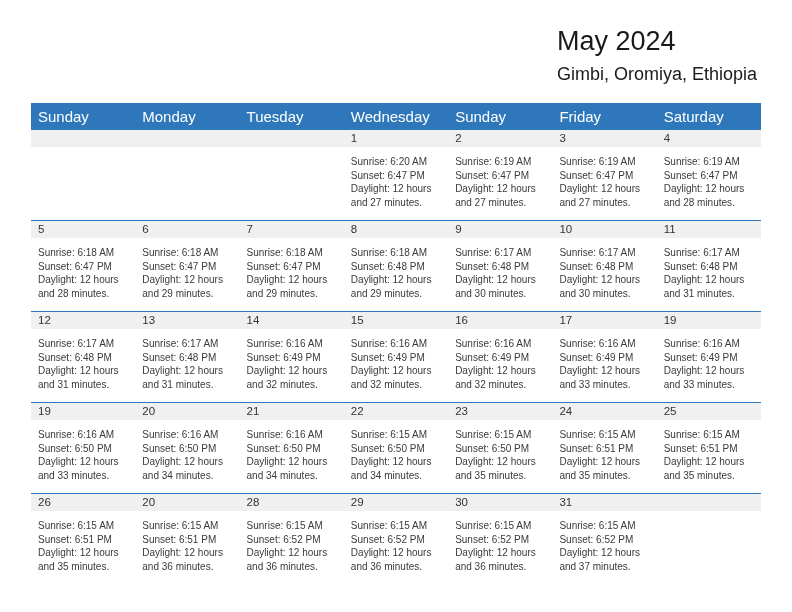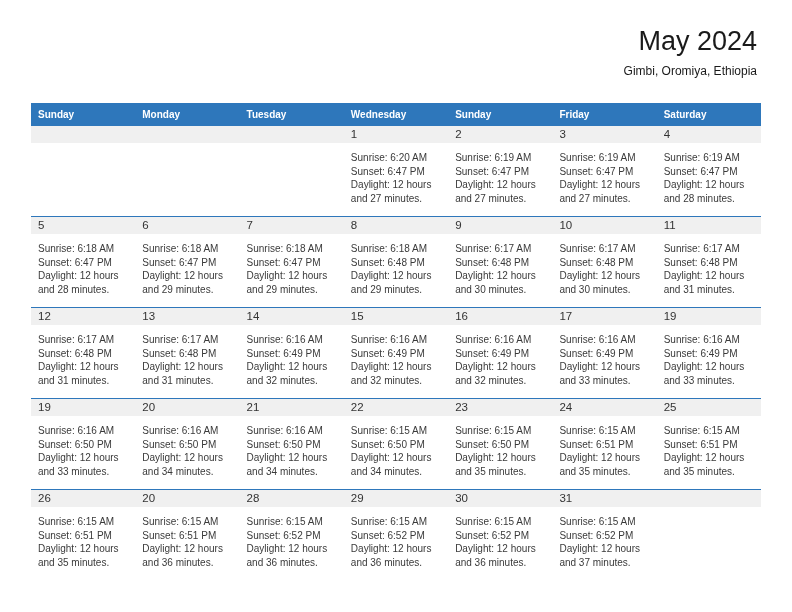--- a/index.html
+++ b/index.html
@@ -62,52 +62,51 @@
     width: 0;
     height: 0;
     border-left: 36px solid #1a6fb5;
     border-bottom: 22px solid transparent;
   }
 
   .title-block {
     position: absolute;
     right: 0;
     top: 0;
-    text-align: right;
   }
   .cal-title {
     font-size: 27px;
     font-weight: 400;
     color: #1a1a1a;
     line-height: 1.15;
     white-space: nowrap;
   }
   .cal-sub {
-    font-size: 12px;
+    font-size: 18px;
     font-weight: 400;
     color: #1a1a1a;
     margin-top: 7px;
     white-space: nowrap;
   }
 
   
   .calendar {
     position: absolute;
     left: 31px;
     top: 103px;
     width: 730px;
     border-collapse: collapse;
     table-layout: fixed;
   }
 
   .calendar th {
     background: #2e77bb;
     color: #ffffff;
-    font-size: 10px;
-    font-weight: 700;
+    font-size: 15px;
+    font-weight: 400;
     text-align: left;
     padding: 5px 0 5px 7px;
     border: none;
     height: 13px;
     vertical-align: middle;
   }
 
   .weekrow > td {
     vertical-align: top;
     padding: 0;

